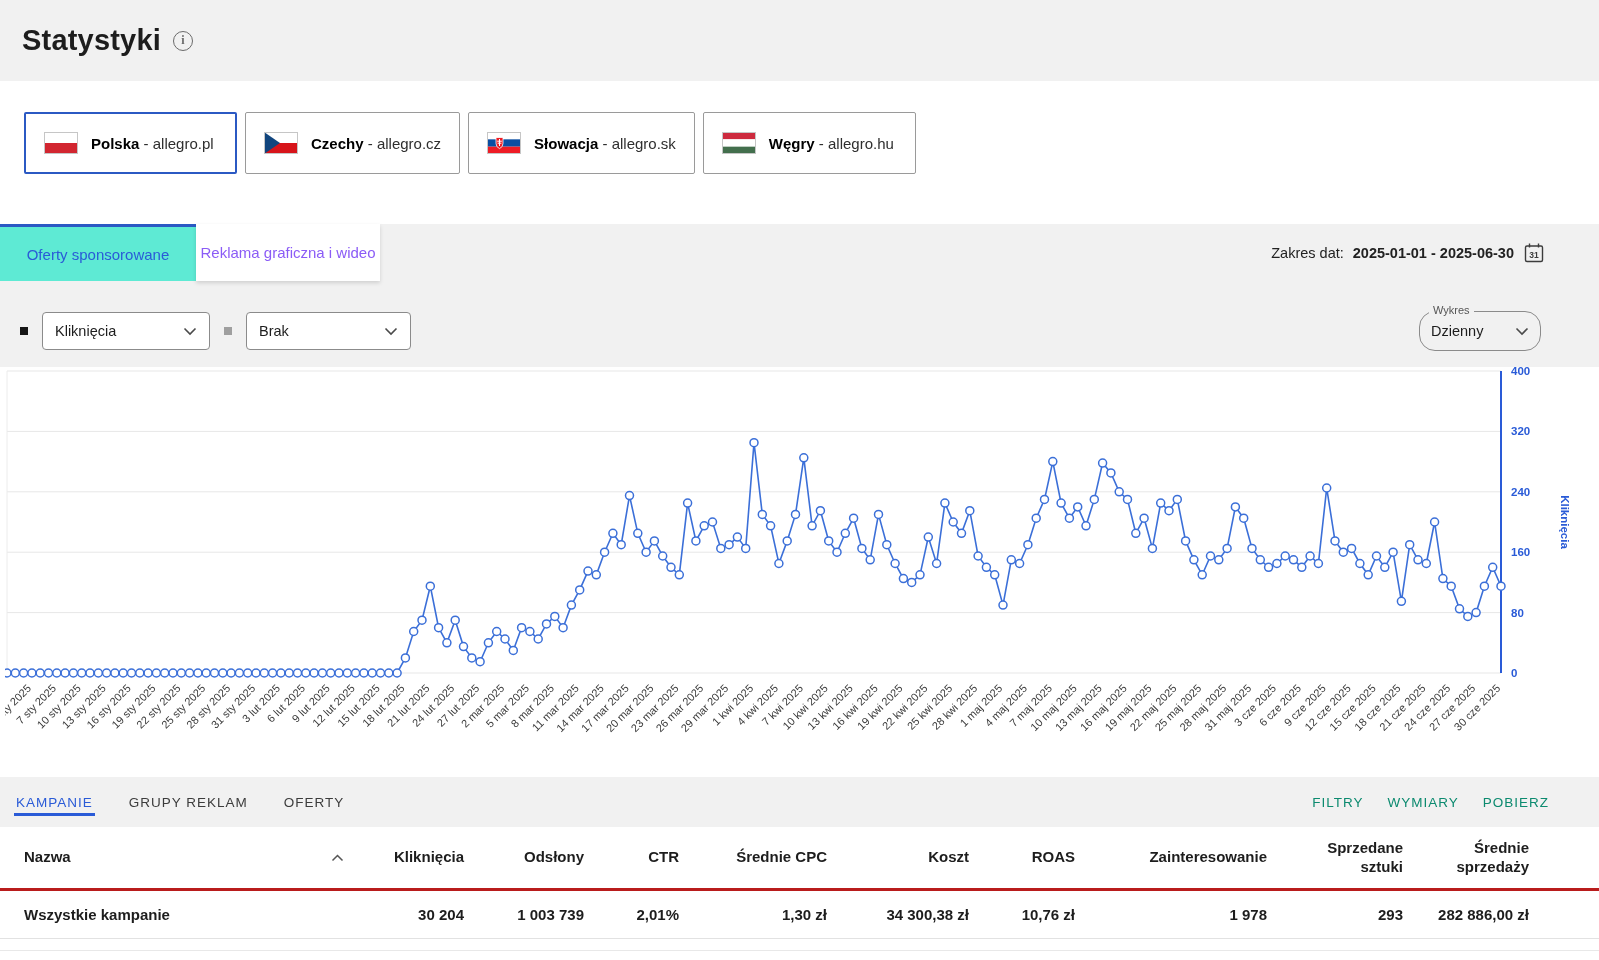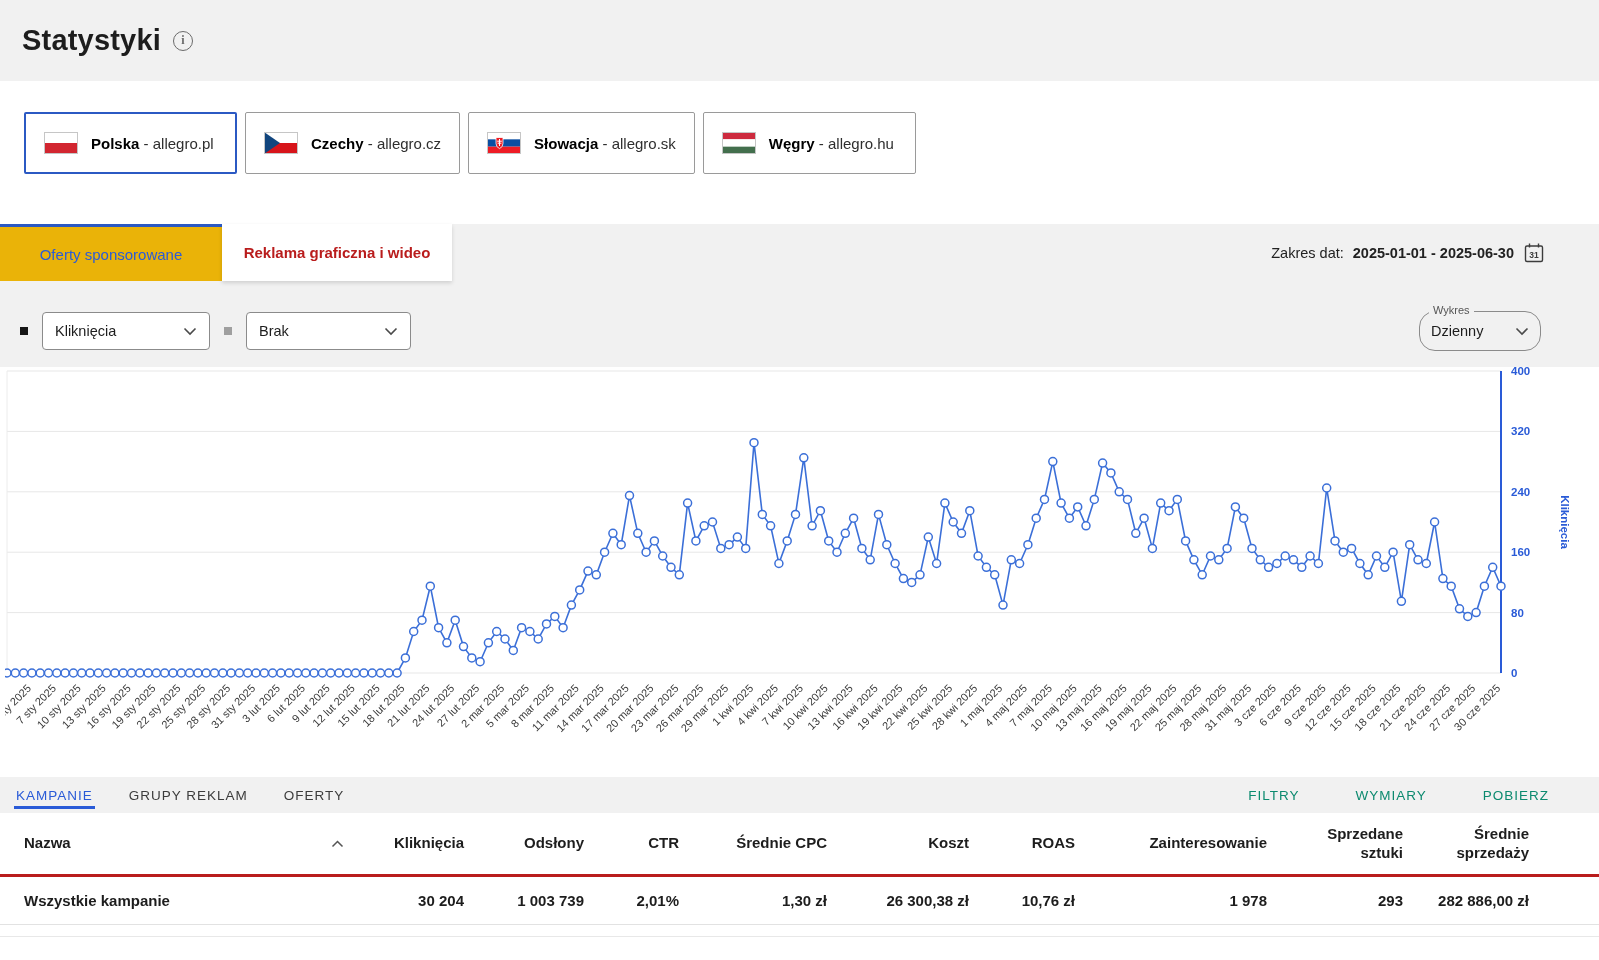--- a/index.html
+++ b/index.html
@@ -21,22 +21,22 @@
     font-size:15px; cursor:pointer; }
   .market-btn.selected { border:2px solid #2b59c3; }
   .market-name { font-weight:700; }
   .market-domain, .market-sep { color:#2e2e2e; }
   .flag { flex:0 0 auto; display:block; }
 
   
   .tab-band { background:#f1f1f1; }
   .tab-row { display:flex; align-items:stretch; height:57px; }
   .tab { display:flex; align-items:center; justify-content:center; font-size:15px; cursor:pointer; }
-  .tab-active { width:222px; border-top:3px solid #2b59c3; color:#2a5bd7; background:#eab308; }
-  .tab-inactive { width:230px; background:#fff; color:#b91c1c; box-shadow:0 2px 4px rgba(0,0,0,.14);font-weight:bold; }
+  .tab-active { width:196px; border-top:3px solid #2b59c3; color:#2a5bd7; background:#5eead4; }
+  .tab-inactive { width:184px; background:#fff; color:#8b5cf6; box-shadow:0 2px 4px rgba(0,0,0,.14); }
   .date-range { margin-left:auto; display:flex; align-items:center; gap:9px;
     padding-right:54px; font-size:14.5px; color:#222; cursor:pointer; }
   .date-range b { font-weight:700; }
 
   .controls { display:flex; align-items:center; gap:14px; padding:30px 58px 16px 20px; background:#f1f1f1; }
   .chip { width:8px; height:8px; flex:0 0 auto; }
   .chip-black { background:#161616; }
   .chip-gray { background:#9f9f9f; }
   .select { width:168px; height:38px; background:#fff; border:1px solid #8b8b8b; border-radius:4px;
     display:flex; align-items:center; justify-content:space-between; padding:0 12px;
@@ -48,26 +48,26 @@
     font-size:14.5px; cursor:pointer; }
   .wykres-label { position:absolute; top:-8px; left:9px; background:#f1f1f1; padding:0 4px;
     font-size:11px; color:#555; cursor:default; }
 
   
   .chart-wrap { background:#fff; }
   #chart-svg { display:block; margin-left:5px; }
   #chart-svg text { font-family:"Liberation Sans", sans-serif; }
 
   
-  .table-band { background:#f1f1f1; height:36px; display:flex; align-items:center;
+  .table-band { background:#f1f1f1; height:50px; display:flex; align-items:center;
     padding:0 50px 0 14px; }
   .ttab { font-size:13.5px; letter-spacing:1px; color:#3c3c3c; margin-right:32px;
     padding:6px 2px; cursor:pointer; }
   .ttab.active { color:#2a5bd7; border-bottom:3px solid #2a5bd7; padding-bottom:3px; }
-  .actions { margin-left:auto; display:flex; gap:56px; }
+  .actions { margin-left:auto; display:flex; gap:24px; }
   .action { color:#0c8a6f; font-size:13.5px; letter-spacing:1px; cursor:pointer; }
 
   
   .grid { display:grid;
     grid-template-columns:330px 110px 120px 95px 148px 142px 106px 192px 136px 126px;
     padding:0 70px 0 24px; align-items:center; }
   .thead { height:64px; border-bottom:3px solid #b91c1c; background:#fff; }
   .th { font-size:15px; font-weight:700; white-space:pre-line; line-height:1.25; }
   .th.num, .td.num { text-align:right; }
   .th.first { display:flex; align-items:center; justify-content:space-between; padding-right:10px; }
@@ -478,21 +478,21 @@
 sztuki</div>
       <div class="th num">Średnie
 sprzedaży</div>
     </div>
     <div class="trow grid">
       <div class="td">Wszystkie kampanie</div>
       <div class="td num">30 204</div>
       <div class="td num">1 003 739</div>
       <div class="td num">2,01%</div>
       <div class="td num">1,30 zł</div>
-      <div class="td num">26 300,38 zł</div>
+      <div class="td num">34 300,38 zł</div>
       <div class="td num">10,76 zł</div>
       <div class="td num">1 978</div>
       <div class="td num">293</div>
       <div class="td num">282 886,00 zł</div>
     </div>
     <div class="table-footer-line"></div>
   </section>
 
 </div>
 

